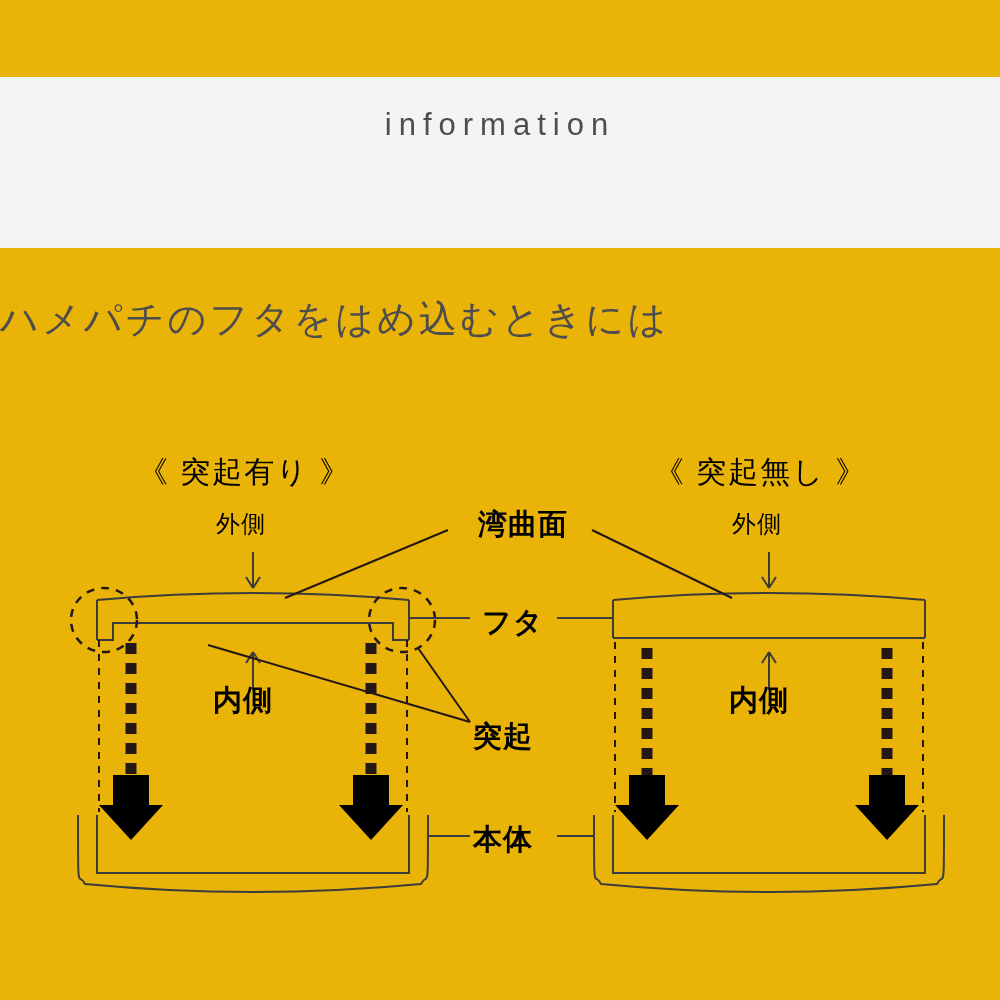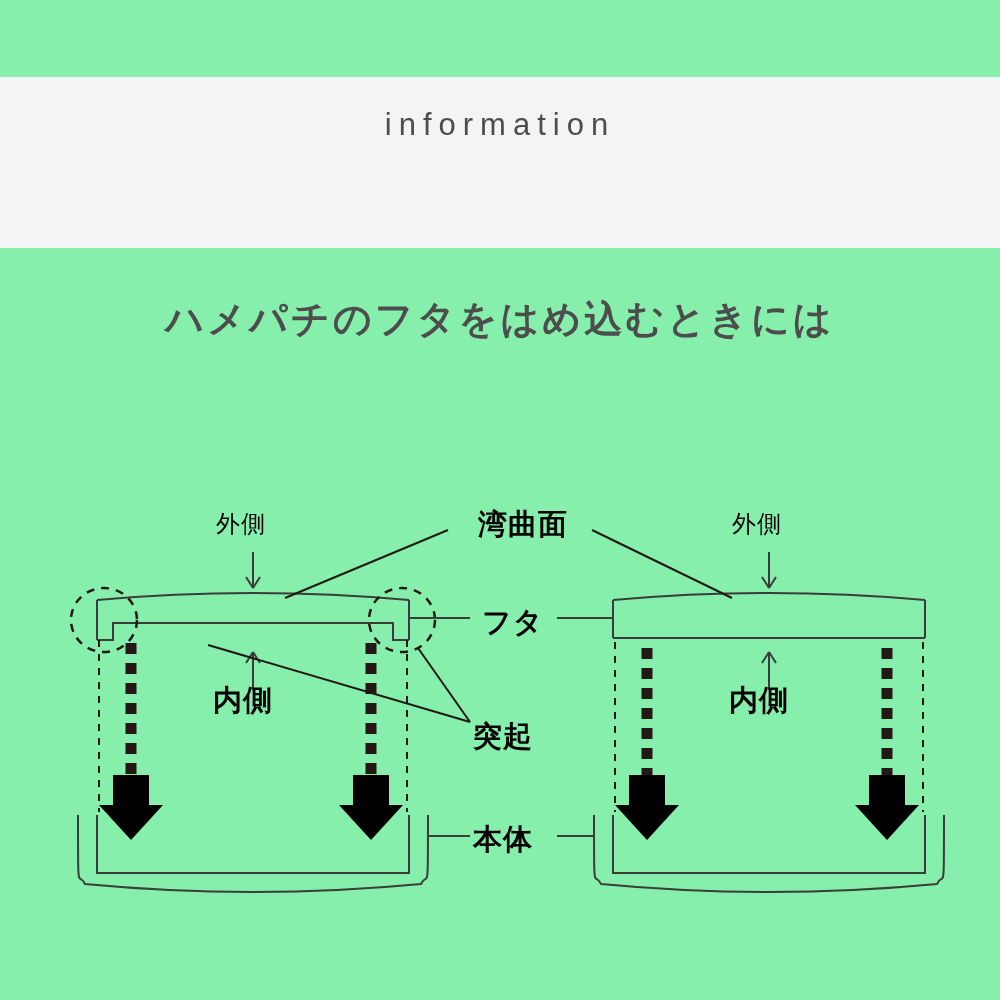--- a/index.html
+++ b/index.html
@@ -9,21 +9,21 @@
   }
   body {
     font-family: "Liberation Sans", "DejaVu Sans", sans-serif;
     color: #231815;
   }
   #page {
     position: relative;
     width: 1000px;
     height: 1000px;
     overflow: hidden;
-    background: #86efac;
+    background: #eab308;
   }
 
   
   #header-band {
     position: absolute;
     left: 0;
     top: 77px;
     width: 1000px;
     height: 171px;
     background: #f4f4f4;
@@ -50,26 +50,25 @@
     color: #4d4d4d;
     font-weight: 400;
   }
 
   
   #lead {
     position: absolute;
     left: 0;
     top: 288px;
     width: 1000px;
-    text-align: center;
     font-size: 38px;
     line-height: 63px;
     letter-spacing: 3px;
     color: #4d4d4d;
-    font-weight: 700;
+    font-weight: 400;
   }
 
   
   #diagram {
     position: absolute;
     left: 0;
     top: 0;
     width: 1000px;
     height: 1000px;
   }
@@ -209,23 +208,25 @@
         <path class="thin" d="M 557 618 L 613 618"></path>
 
         <path class="lead-line" d="M 470 722 L 208 645"></path>
         <path class="lead-line" d="M 470 722 L 418 648"></path>
 
         <path class="thin" d="M 428 836 L 470 836"></path>
         <path class="thin" d="M 557 836 L 594 836"></path>
       </g>
     </svg>
 
+    <div class="panel-heading" style="left:138px; top:452px;">《 突起有り 》</div>
     <div class="side-label" style="left:216px; top:508px;">外側</div>
     <div class="callout-label" style="left:213px; top:681px;">内側</div>
 
+    <div class="panel-heading" style="left:654px; top:452px;">《 突起無し 》</div>
     <div class="side-label" style="left:732px; top:508px;">外側</div>
     <div class="callout-label" style="left:729px; top:681px;">内側</div>
 
     <div class="callout-label" style="left:478px; top:505px;">湾曲面</div>
     <div class="callout-label" style="left:482px; top:603px;text-align:right;">フタ</div>
     <div class="callout-label" style="left:473px; top:705px;margin-top:12px;">突起</div>
     <div class="callout-label" style="left:473px; top:820px;">本体</div>
   </div>
 
 

